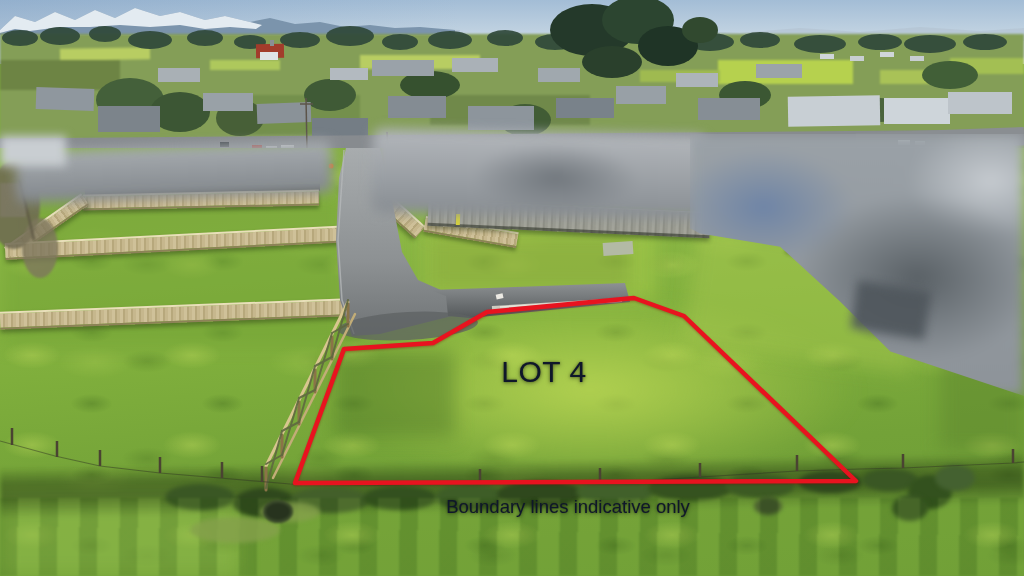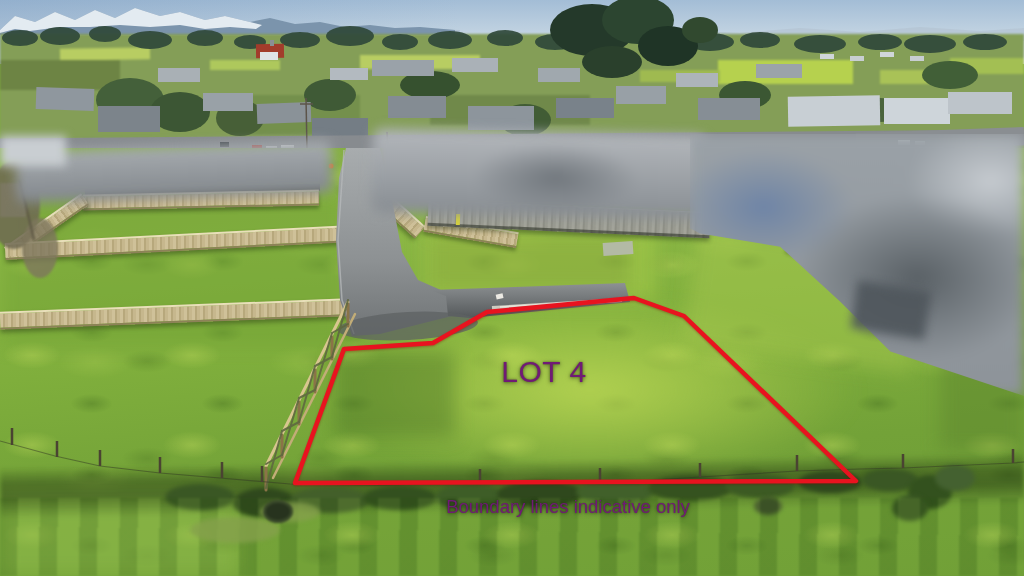--- a/index.html
+++ b/index.html
@@ -25,21 +25,21 @@
   
   .fence{background:repeating-linear-gradient(90deg,#cfc199 0 3px,#b7a87c 3px 5px,#c6b78d 5px 8px);
     border-top:2px solid #e9dfba;border-bottom:2px solid #8d8258;
     box-shadow:0 3px 4px rgba(40,60,20,.45);}
   .fence-gray{background:repeating-linear-gradient(90deg,#a3a49a 0 3px,#8e8f85 3px 5px,#999a90 5px 8px);
     border-top:1px solid #c6c7bd;border-bottom:3px solid rgba(35,40,30,.55);
     box-shadow:0 3px 4px rgba(30,45,20,.4);}
   .bush{border-radius:50%;filter:blur(2px);}
   .blurpatch{filter:blur(6px);}
   
-  .ov-text{color:#701a75;text-shadow:0 1px 4px rgba(0,0,0,.5),0 0 2px rgba(0,0,0,.35);
+  .ov-text{color:#0f172a;text-shadow:0 1px 4px rgba(0,0,0,.5),0 0 2px rgba(0,0,0,.35);
     transform:translate(-50%,-50%);white-space:nowrap;}
   .lot-label{font-size:30px;letter-spacing:.5px;}
   .lot-area{font-size:29px;}
   .disclaimer{font-size:18.5px;text-align:right;}
   svg{display:block;}
 </style>
 </head>
 <body>
 
 <div class="stage">

